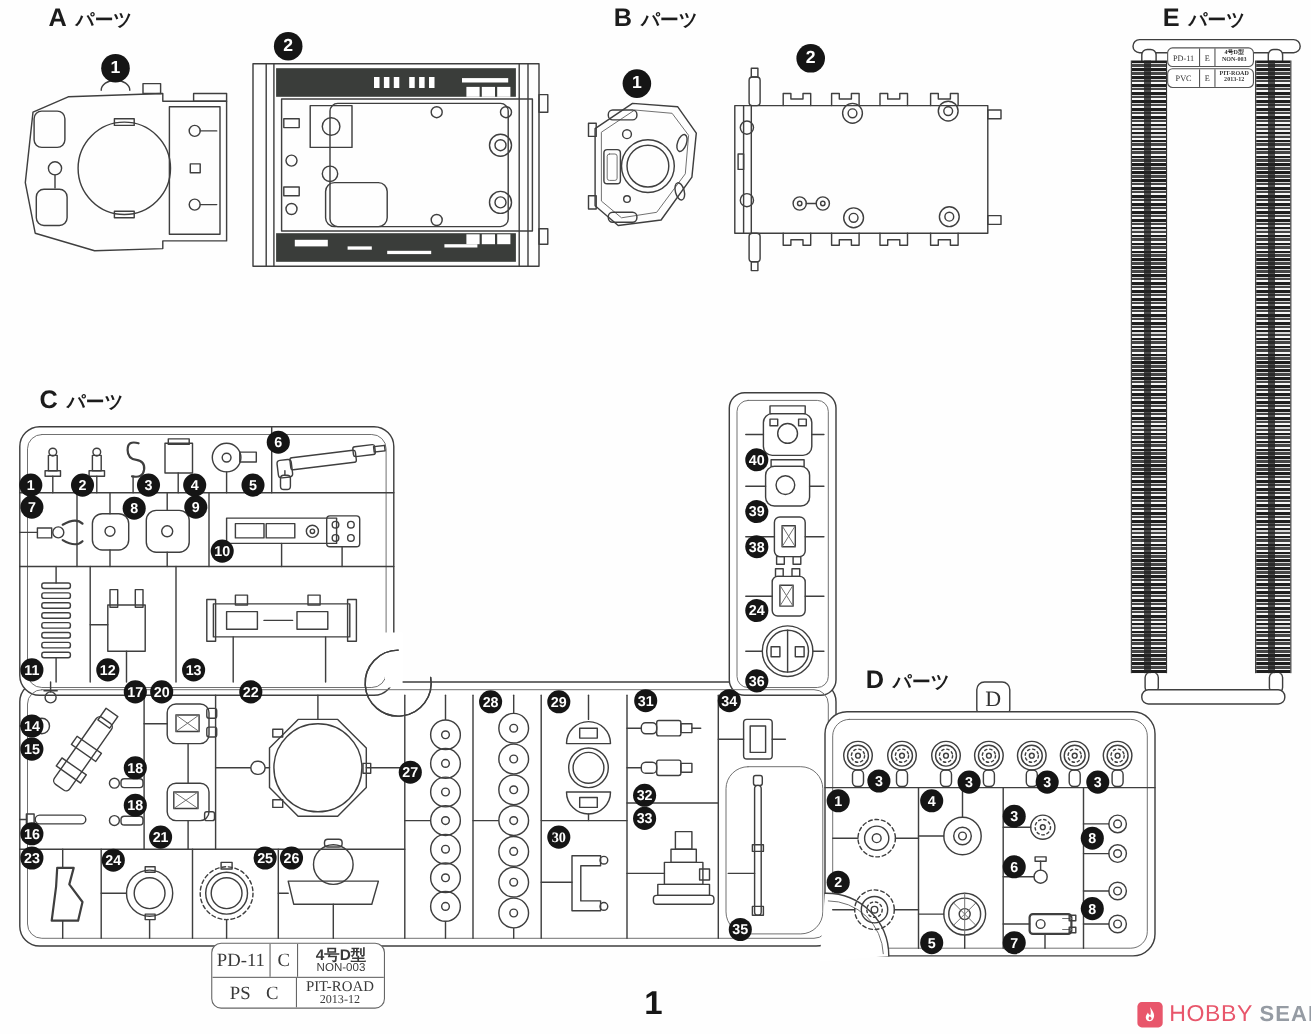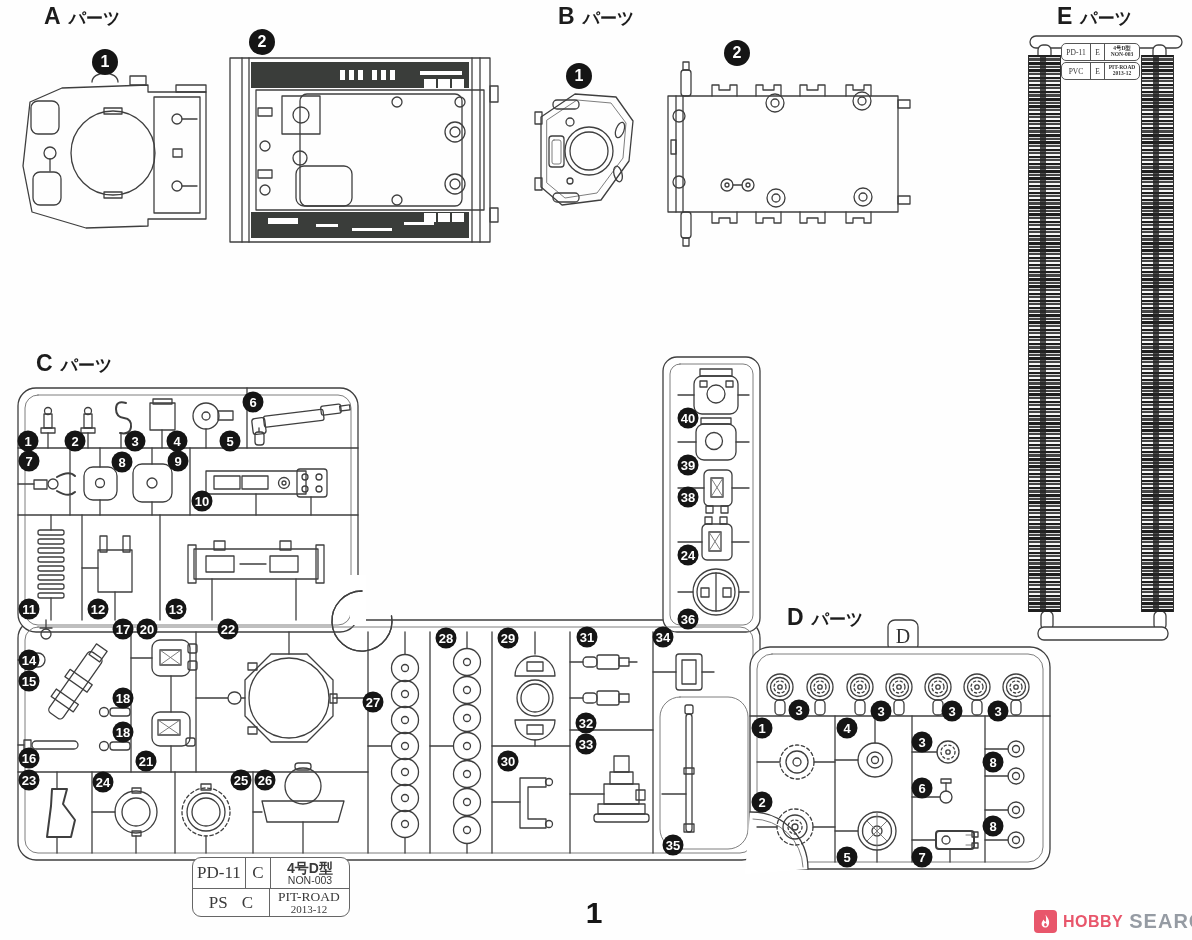--- a/index.html
+++ b/index.html
@@ -58,21 +58,21 @@
            linear-gradient(90deg,rgba(0,0,0,0) 0 11px,rgba(35,35,35,.8) 11px 17px,rgba(0,0,0,0) 17px 31px),
            repeating-linear-gradient(180deg,#1f1f1f 0 2.4px,#d8d8d8 2.4px 3.4px,#454545 3.4px 5.6px,#f6f6f6 5.6px 7.2px);}
   .track-left{left:1028px;}
   .track-right{left:1141px;}
 
   .pagenum{position:absolute;left:577px;top:896px;width:34px;text-align:center;
            font-size:30px;font-weight:bold;color:#161616;}
 
   .watermark{position:absolute;left:1034px;top:910px;display:flex;align-items:center;gap:6px;}
   .wm-icon{width:23px;height:23px;border-radius:4px;display:flex;align-items:center;justify-content:center;}
-  .wm-word1{font-size:16px;font-weight:bold;letter-spacing:.5px;}
+  .wm-word1{font-size:21px;font-weight:normal;letter-spacing:.5px;}
   .wm-word2{font-size:20px;font-weight:bold;letter-spacing:1px;}
 </style>
 </head>
 <body>
 
 <div class="canvas">
 
   <svg class="art" width="1192" height="940" viewBox="0 0 1192 940">
 
     <g>
@@ -660,21 +660,21 @@
       <div class="badge" style="left: 147px; top: 629px;">20</div>
       <div class="badge" style="left: 146px; top: 761px;">21</div>
       <div class="badge" style="left: 228px; top: 629px;">22</div>
       <div class="badge" style="left: 29px; top: 780px;">23</div>
       <div class="badge" style="left: 103px; top: 782px;">24</div>
       <div class="badge" style="left: 241px; top: 780px;">25</div>
       <div class="badge" style="left: 265px; top: 780px;">26</div>
       <div class="badge" style="left: 373px; top: 702px;">27</div>
       <div class="badge" style="left: 446px; top: 638px;">28</div>
       <div class="badge" style="left: 508px; top: 638px;">29</div>
-      <div class="badge" style="left: 508px; top: 761px;">30</div>
+      <div class="badge" style="left: 508px; top: 761px; font-family: Liberation Serif, serif;">30</div>
       <div class="badge" style="left: 587px; top: 637px;">31</div>
       <div class="badge" style="left: 586px; top: 723px;">32</div>
       <div class="badge" style="left: 586px; top: 744px;">33</div>
       <div class="badge" style="left: 663px; top: 637px;">34</div>
       <div class="badge" style="left: 673px; top: 845px;">35</div>
       <div class="badge" style="left: 688px; top: 619px;">36</div>
       <div class="badge" style="left: 688px; top: 555px;">24</div>
       <div class="badge" style="left: 688px; top: 497px;">38</div>
       <div class="badge" style="left: 688px; top: 465px;">39</div>
       <div class="badge" style="left: 688px; top: 418px;">40</div>

